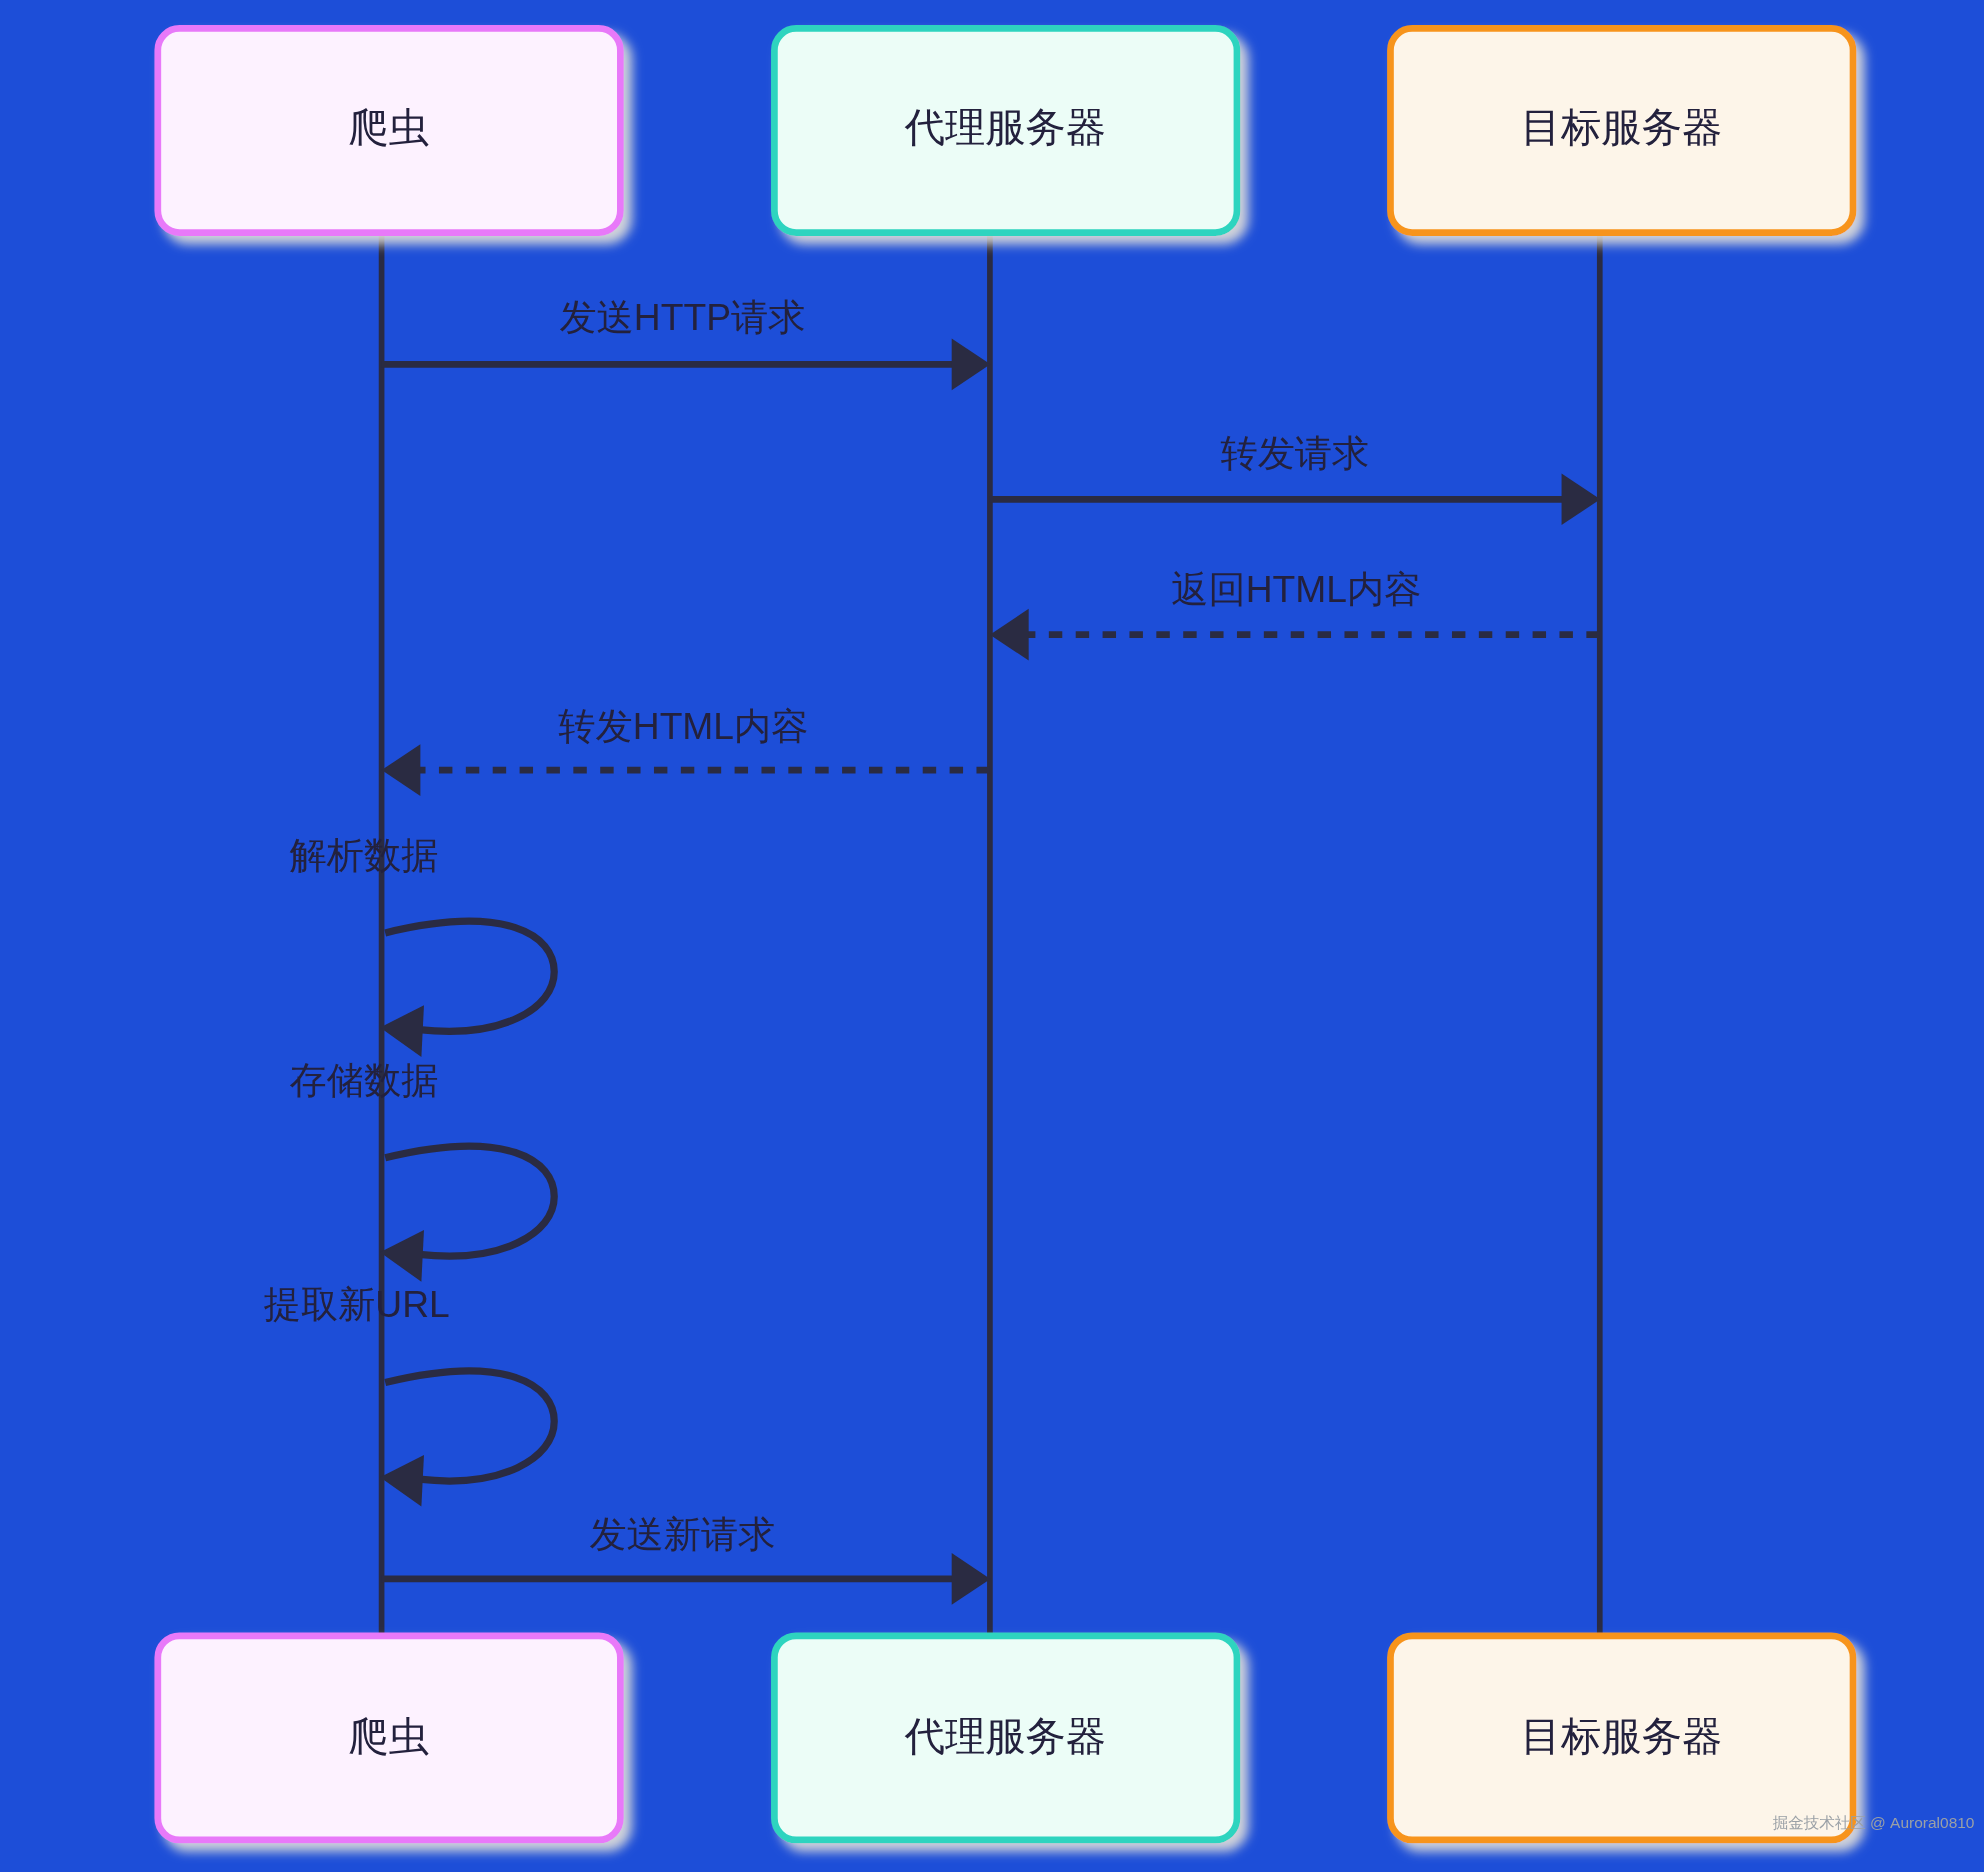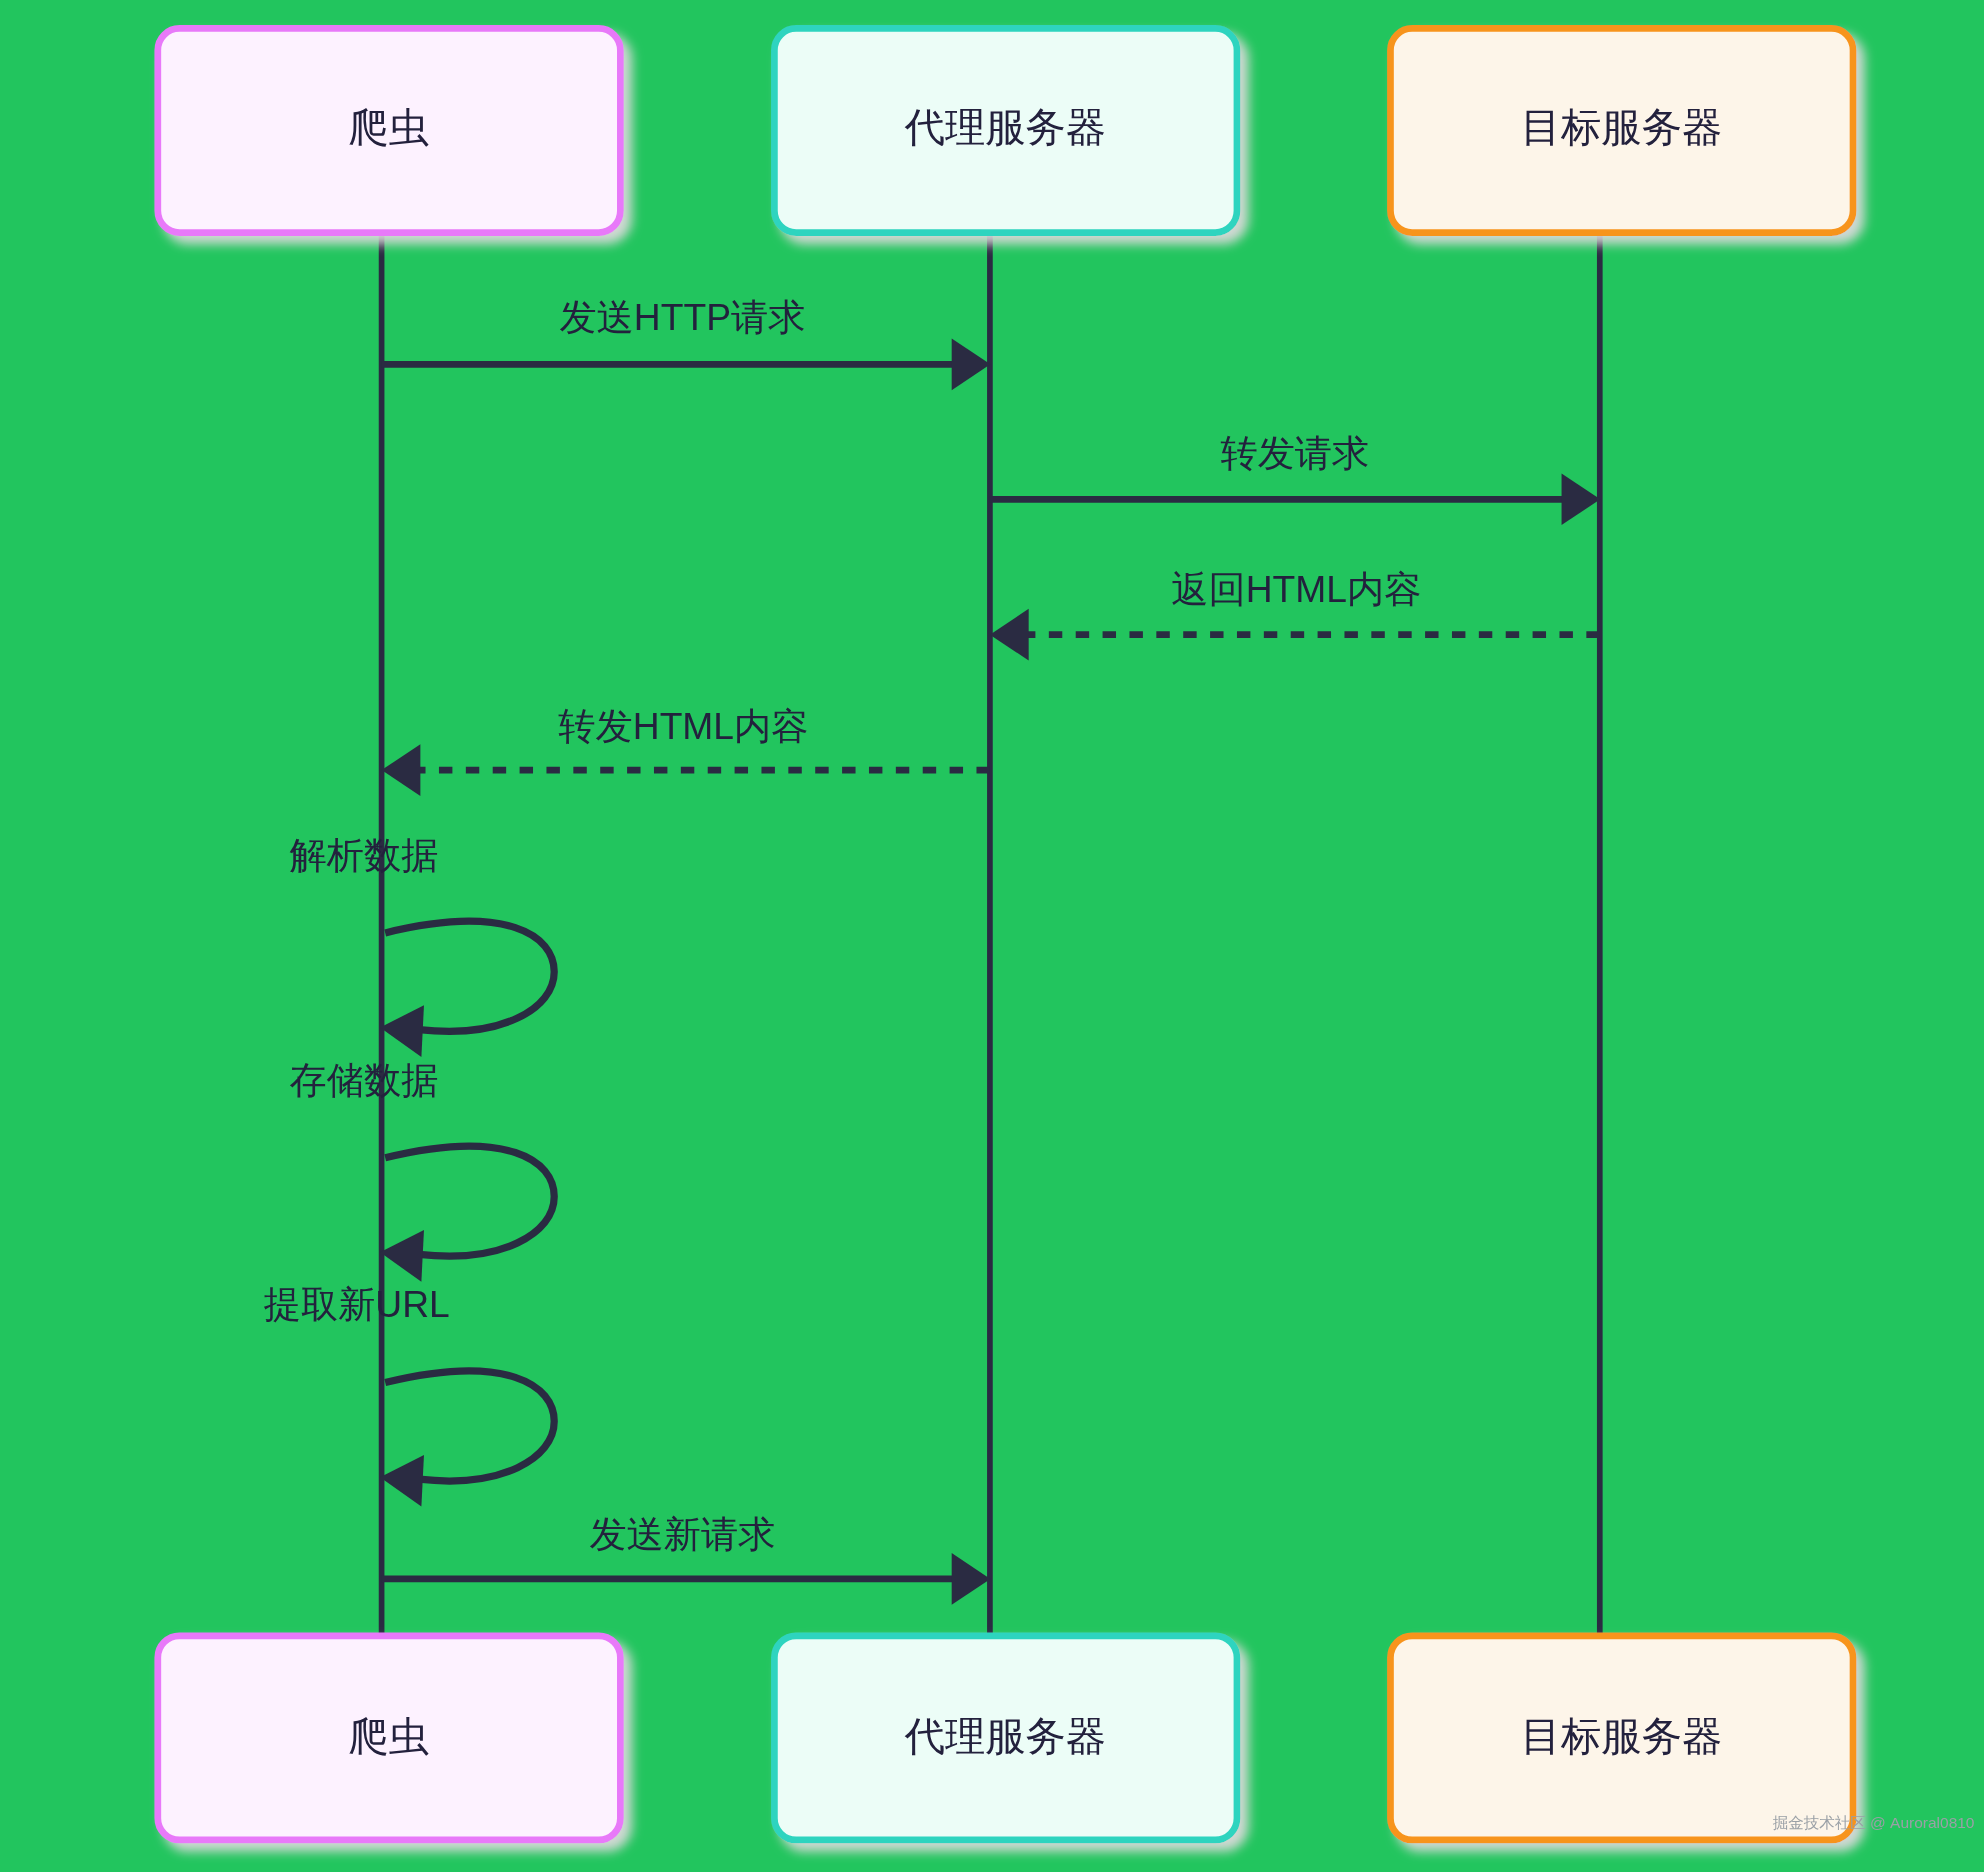--- a/index.html
+++ b/index.html
@@ -7,21 +7,21 @@
     padding: 0;
     background: #ffffff;
   }
   body {
     font-family: "Liberation Sans", "DejaVu Sans", sans-serif;
   }
   #diagram-root {
     position: relative;
     width: 1985px;
     height: 1872px;
-    background: #22c55e;
+    background: #1d4ed8;
     overflow: hidden;
   }
   #seq-svg {
     position: absolute;
     left: 0;
     top: 0;
     width: 1985px;
     height: 1872px;
   }
   .participant-label {

